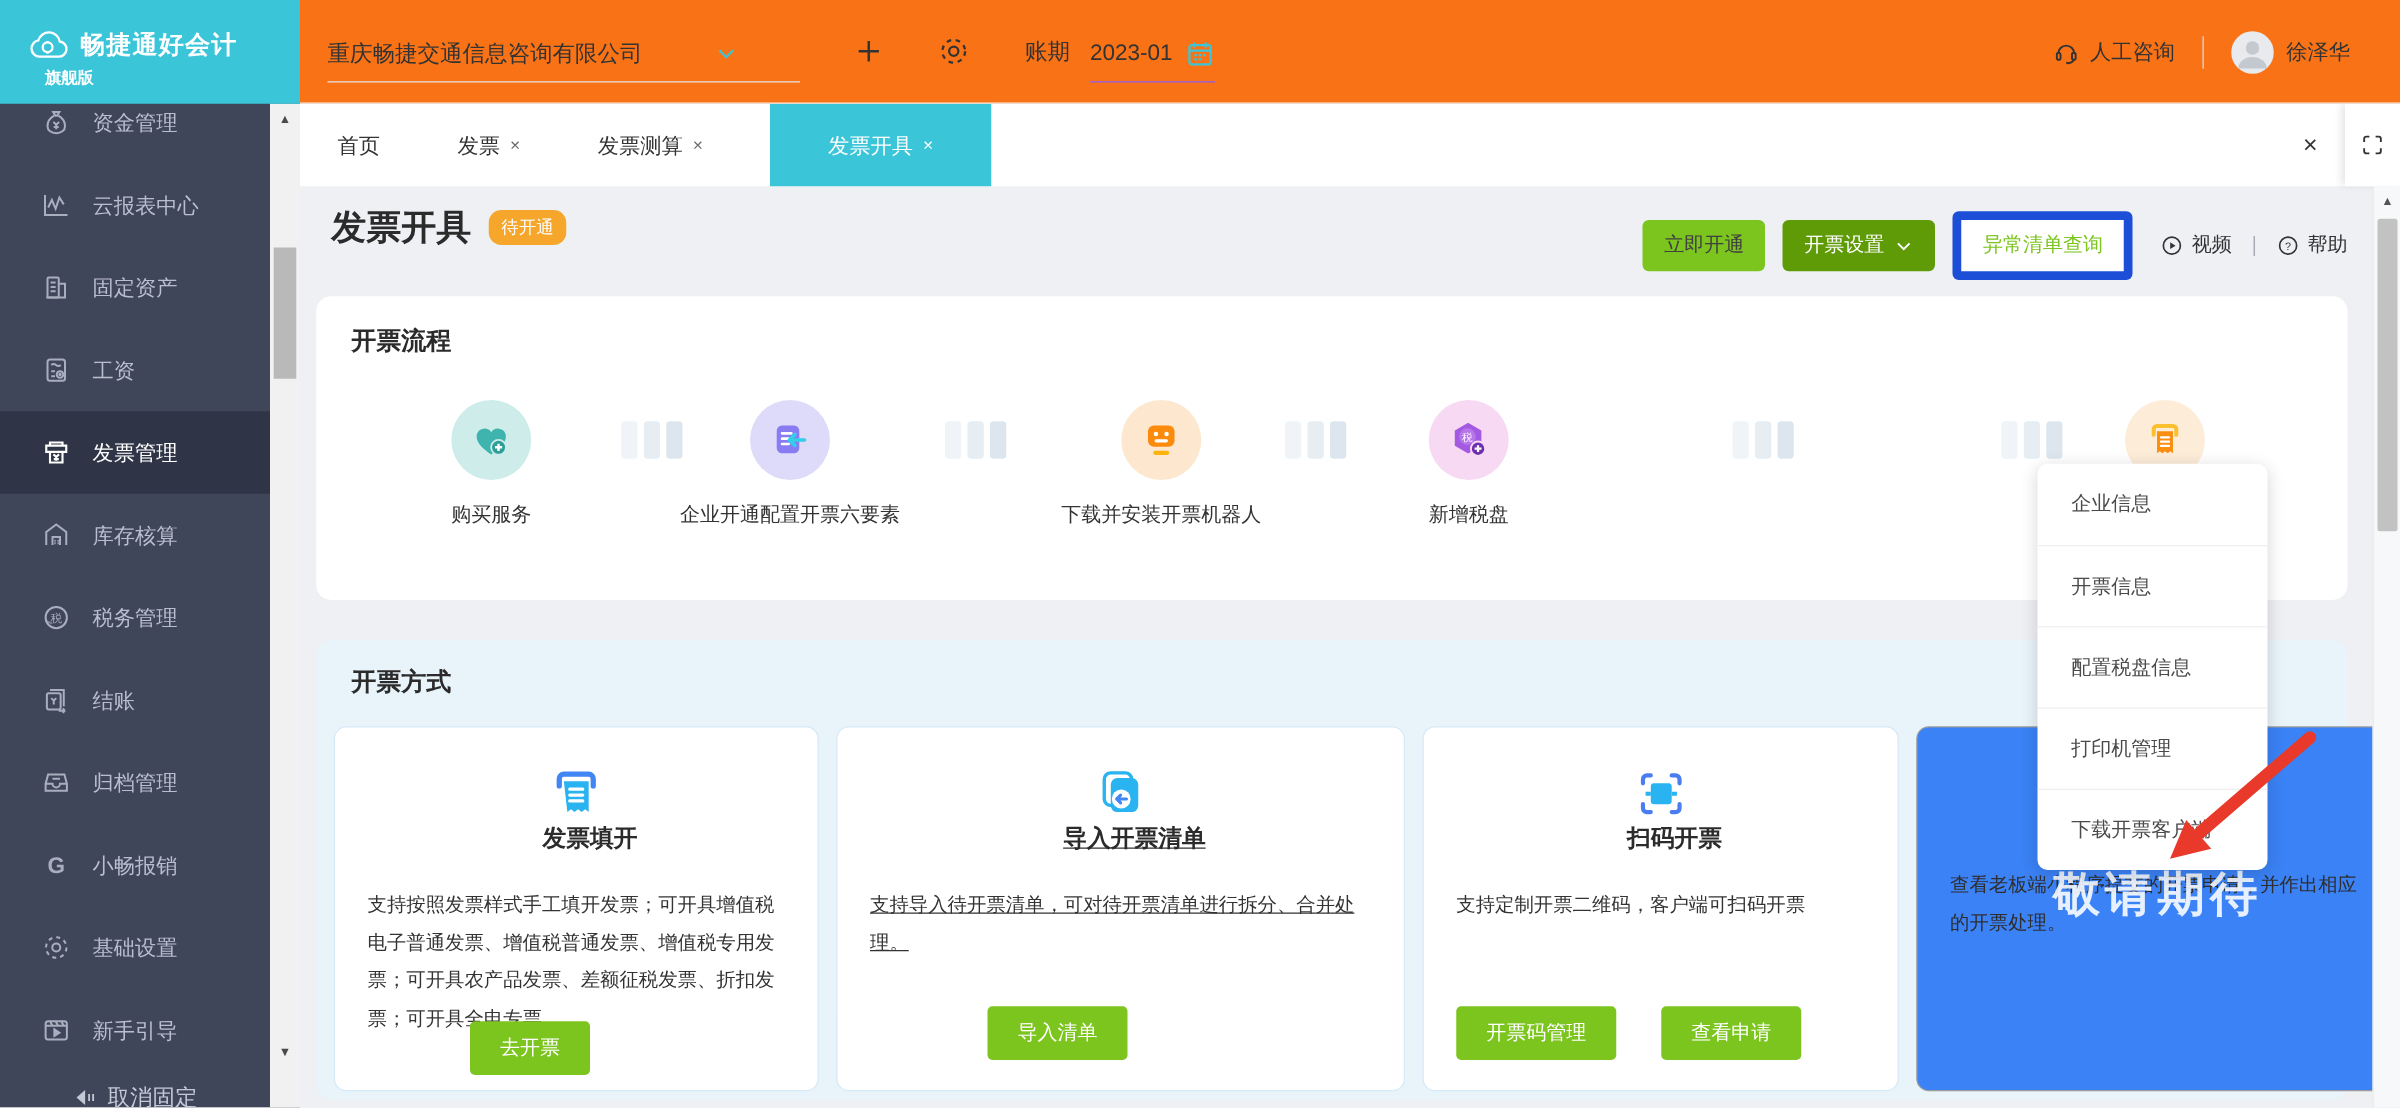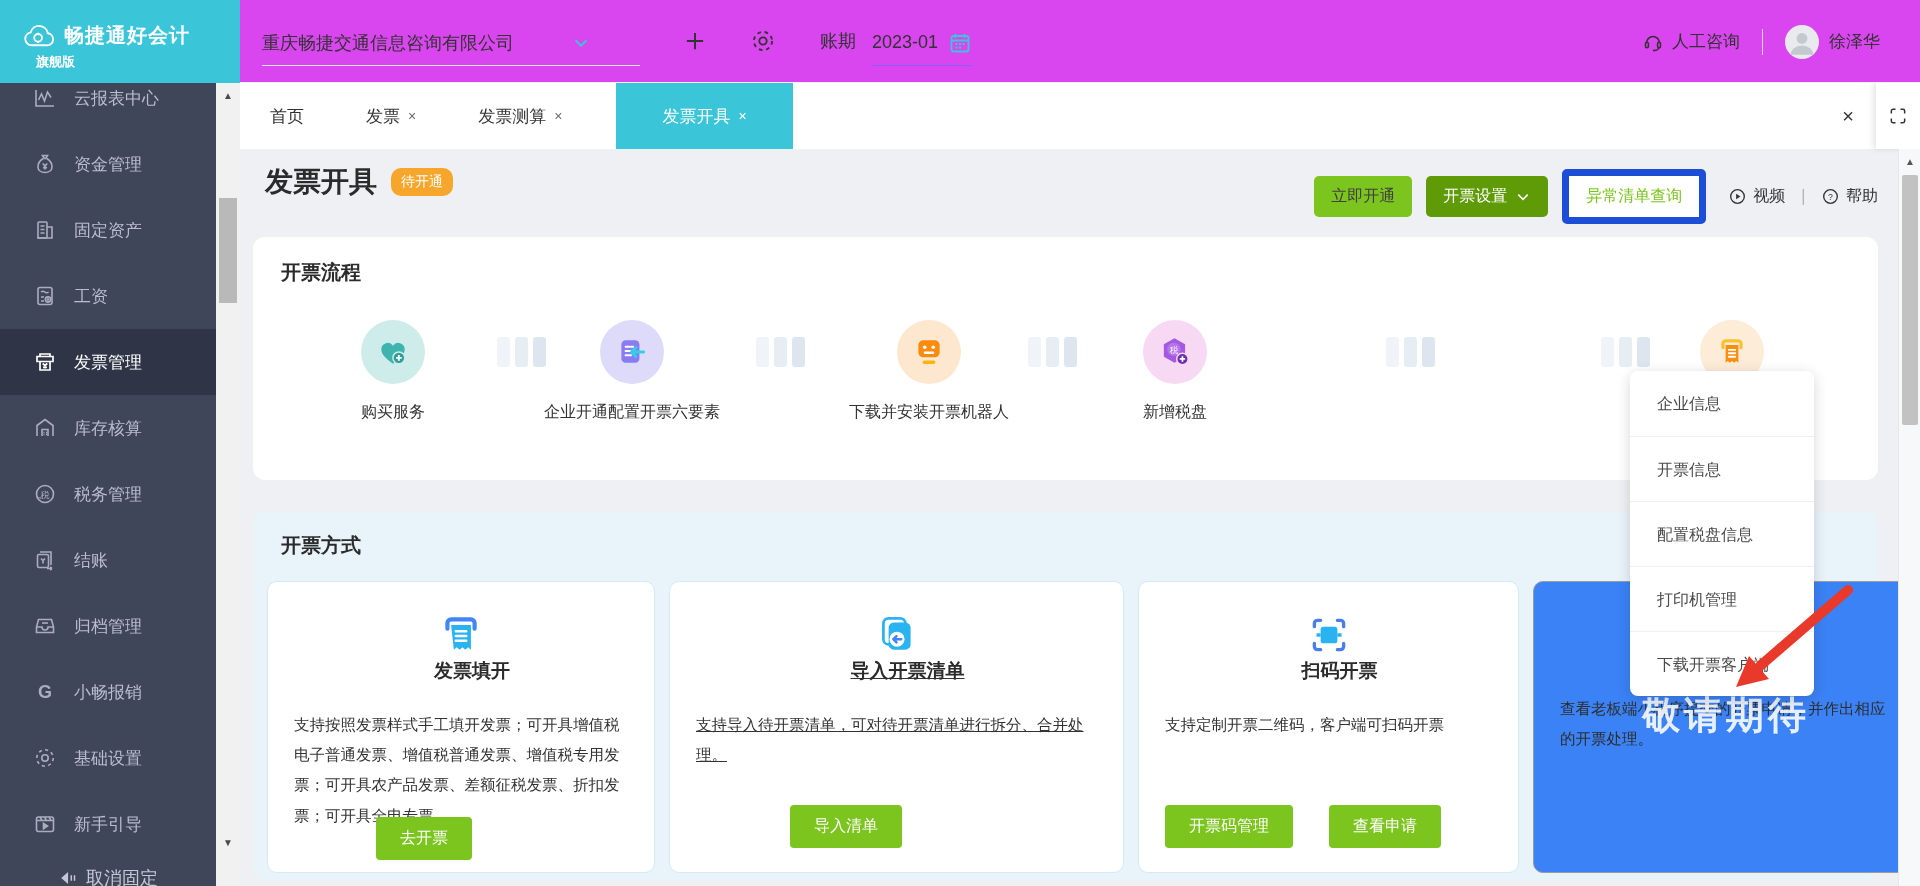--- a/index.html
+++ b/index.html
@@ -19,21 +19,21 @@
   .nav-item.active .nicon { color:#fff; }
   .unpin-row { position:absolute; left:0; top:856px; width:216px; height:44px; display:flex; align-items:center; justify-content:center; color:#c3c8d6; font-size:18px; }
   .unpin-row .nicon { width:22px; height:22px; margin-right:6px; color:#c3c8d6; }
   
   .side-scroll { position:absolute; left:216px; top:83px; width:24px; height:803px; background:#f1f1f1; z-index:4; }
   .scroll-btn { width:24px; height:24px; display:flex; align-items:center; justify-content:center; font-size:10px; color:#4a4a4a; background:#f1f1f1; }
   .scroll-btn.bottom { position:absolute; bottom:32px; }
   .side-thumb { position:absolute; left:3px; top:115px; width:18px; height:105px; background:#b9b9b9; }
 
   
-  .header { position:absolute; left:240px; top:0; width:1680px; height:83px; background:#d946ef; border-bottom:1px solid #f1f2f4; display:flex; align-items:center; z-index:10; }
+  .header { position:absolute; left:240px; top:0; width:1680px; height:83px; background:#f97316; border-bottom:1px solid #f1f2f4; display:flex; align-items:center; z-index:10; }
   .company-wrap { margin-left:22px; padding-bottom:10px; border-bottom:1px solid #e3e5e8; display:flex; align-items:center; width:378px; margin-top:14px; }
   .company-name { font-size:18px; color:#333; }
   .chev { width:22px; height:22px; margin-left:56px; }
   .hicon-btn { width:26px; height:26px; margin-left:42px; color:#333; cursor:pointer; flex:none; }
   .period-label { font-size:18px; color:#333; margin-left:44px; }
   .period-wrap { display:flex; align-items:center; margin-left:16px; padding-bottom:10px; border-bottom:1px solid #8b5cf6; margin-top:14px; }
   .period-value { font-size:18px; color:#333; }
   .cal-icon { width:24px; height:24px; margin-left:10px; }
   .header-right { position:absolute; right:40px; top:0; height:83px; display:flex; align-items:center; }
   .consult { display:flex; align-items:center; font-size:17px; color:#333; cursor:pointer; }
@@ -109,32 +109,32 @@
   .main-scroll .scroll-btn { width:22px; background:transparent; color:#555; }
   .main-thumb { position:absolute; left:3px; top:26px; width:16px; height:250px; background:#c2c2c2; border-radius:2px; }
 </style>
 </head>
 <body>
 
 <div class="sidebar">
   <div class="nav-list">
     <div class="nav-item">
       <svg class="nicon" viewBox="0 0 24 24" fill="none" stroke="currentColor" stroke-width="1.6">
-          <path d="M3 4v16h18"></path>
-          <path d="M5.5 14l3-6 3 7 3-9 3.5 5.5"></path>
-        </svg>
-      <span>云报表中心</span>
-    </div>
-    <div class="nav-item">
-      <svg class="nicon" viewBox="0 0 24 24" fill="none" stroke="currentColor" stroke-width="1.6">
           <path d="M9.5 3.5h5l-1.8 3h-1.4z"></path>
           <path d="M10.3 6.5C6.6 8.6 5 12.3 5 14.9 5 18.3 8.1 20.5 12 20.5s7-2.2 7-5.6c0-2.6-1.6-6.3-5.3-8.4"></path>
           <path d="M9.7 11.5l2.3 2.3 2.3-2.3M12 14v3.4M10 15.6h4"></path>
         </svg>
       <span>资金管理</span>
+    </div>
+    <div class="nav-item">
+      <svg class="nicon" viewBox="0 0 24 24" fill="none" stroke="currentColor" stroke-width="1.6">
+          <path d="M3 4v16h18"></path>
+          <path d="M5.5 14l3-6 3 7 3-9 3.5 5.5"></path>
+        </svg>
+      <span>云报表中心</span>
     </div>
     <div class="nav-item">
       <svg class="nicon" viewBox="0 0 24 24" fill="none" stroke="currentColor" stroke-width="1.6">
           <rect x="5" y="4" width="9" height="16" rx="1"></rect>
           <path d="M14 9h5v11H4"></path>
           <path d="M7.5 8h4M7.5 11.5h4M7.5 15h4"></path>
         </svg>
       <span>固定资产</span>
     </div>
     <div class="nav-item">

